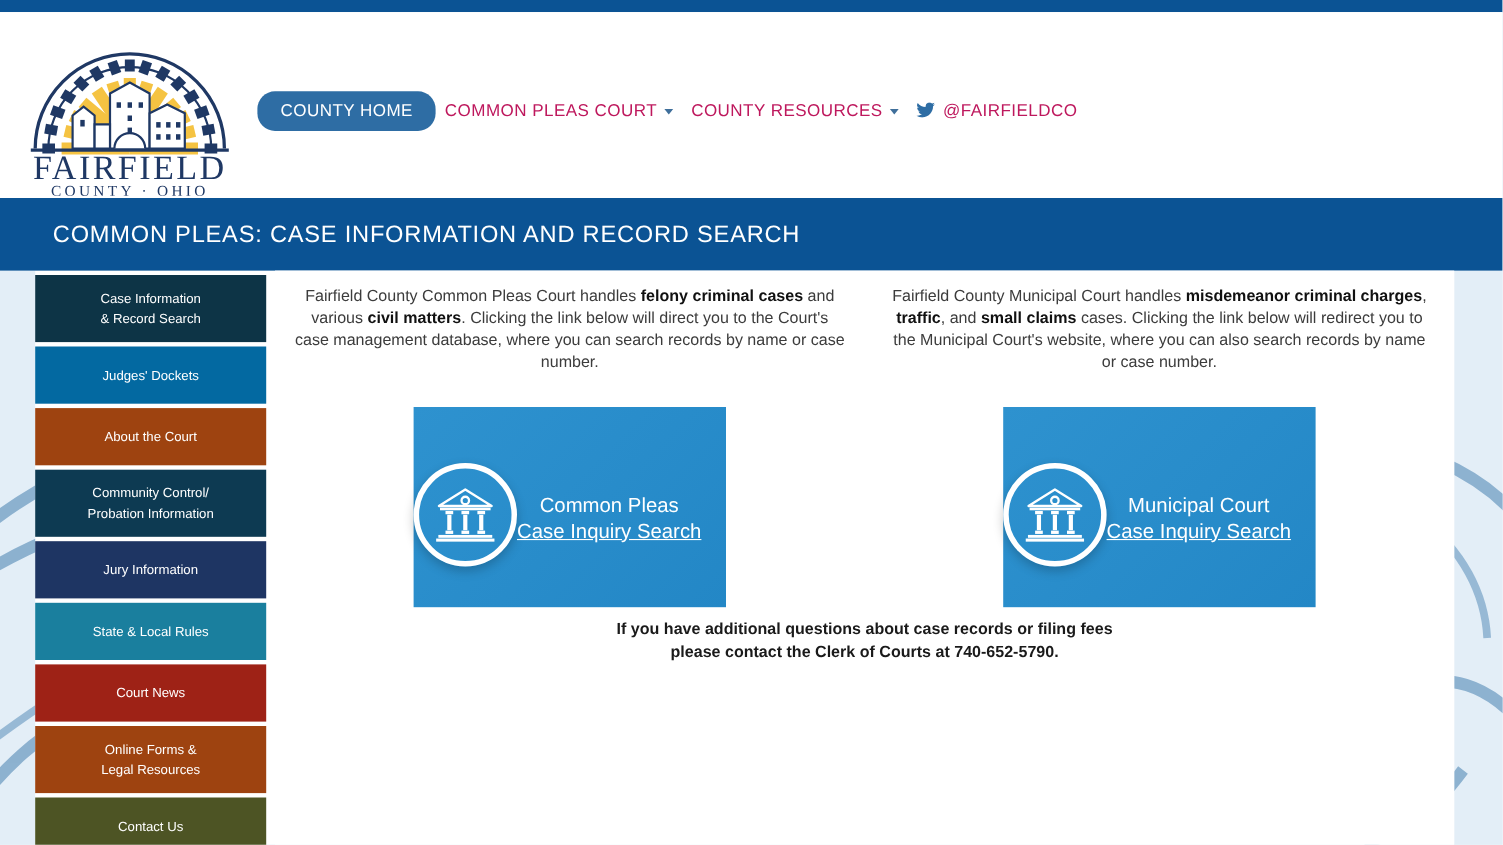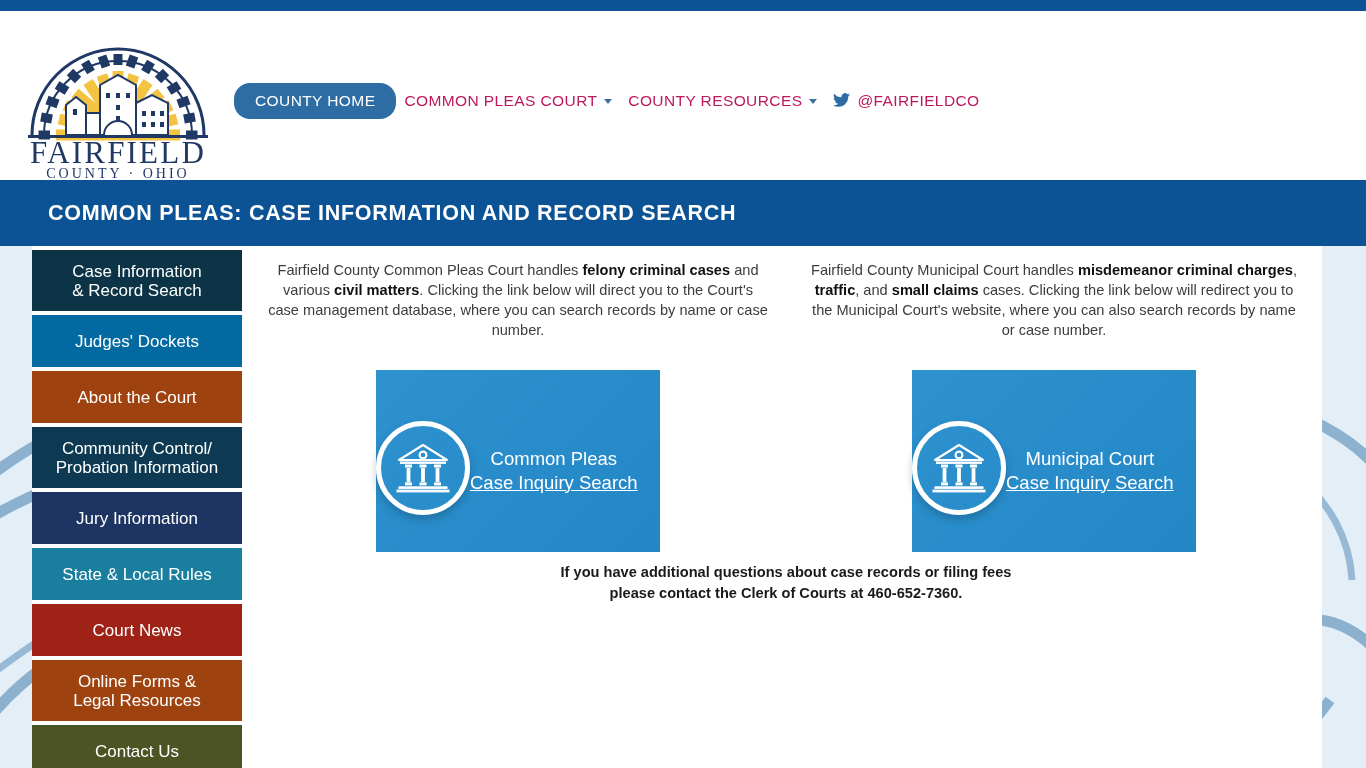--- a/index.html
+++ b/index.html
@@ -94,21 +94,21 @@
     top: 180px; left: 0;
     width: 1366px; height: 66px;
     background: #0b5394;
     z-index: 5;
     display: flex;
     align-items: center;
   }
   #page-banner h1 {
     color: #ffffff;
     font-size: 21.5px;
-    font-weight: 700;
+    font-weight: 400;
     letter-spacing: 0.7px;
     margin-left: 48px;
   }
 
   
   #content-panel {
     position: absolute;
     top: 246px; left: 32px;
     width: 1290px;
     height: 522px;
@@ -119,21 +119,21 @@
   
   #sidebar {
     position: absolute;
     top: 250px; left: 32px;
     width: 210px;
     z-index: 6;
   }
   .side-item {
     width: 210px;
     color: #ffffff;
-    font-size: 17px;
+    font-size: 12px;
     line-height: 19px;
     text-align: center;
     display: flex;
     align-items: center;
     justify-content: center;
     margin-bottom: 4px;
     cursor: pointer;
     padding: 0 6px;
   }
   .side-h1 { height: 52px; }
@@ -448,16 +448,16 @@
         <div class="card-label">
           <div class="ln1">Municipal Court</div>
           <div class="ln2">Case Inquiry Search</div>
         </div>
       </div>
     </div>
   </div>
 
   <div class="footnote">
     <div>If you have additional questions about case records or filing fees</div>
-    <div>please contact the Clerk of Courts at 460-652-7360.</div>
+    <div>please contact the Clerk of Courts at 740-652-5790.</div>
   </div>
 
 </main>
 
 </body></html>

